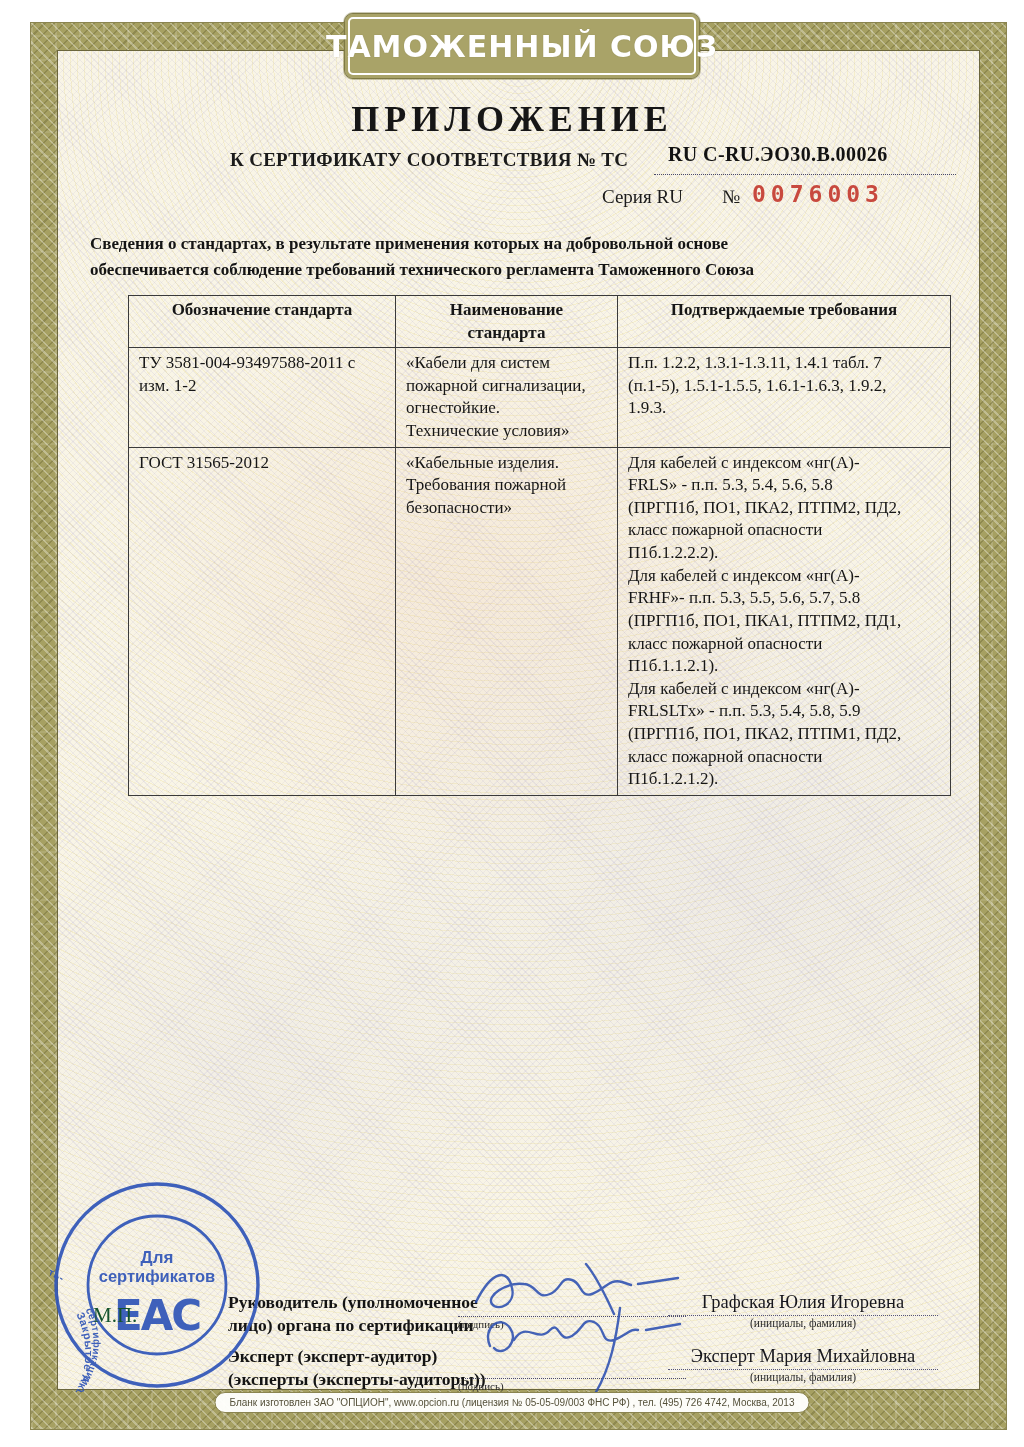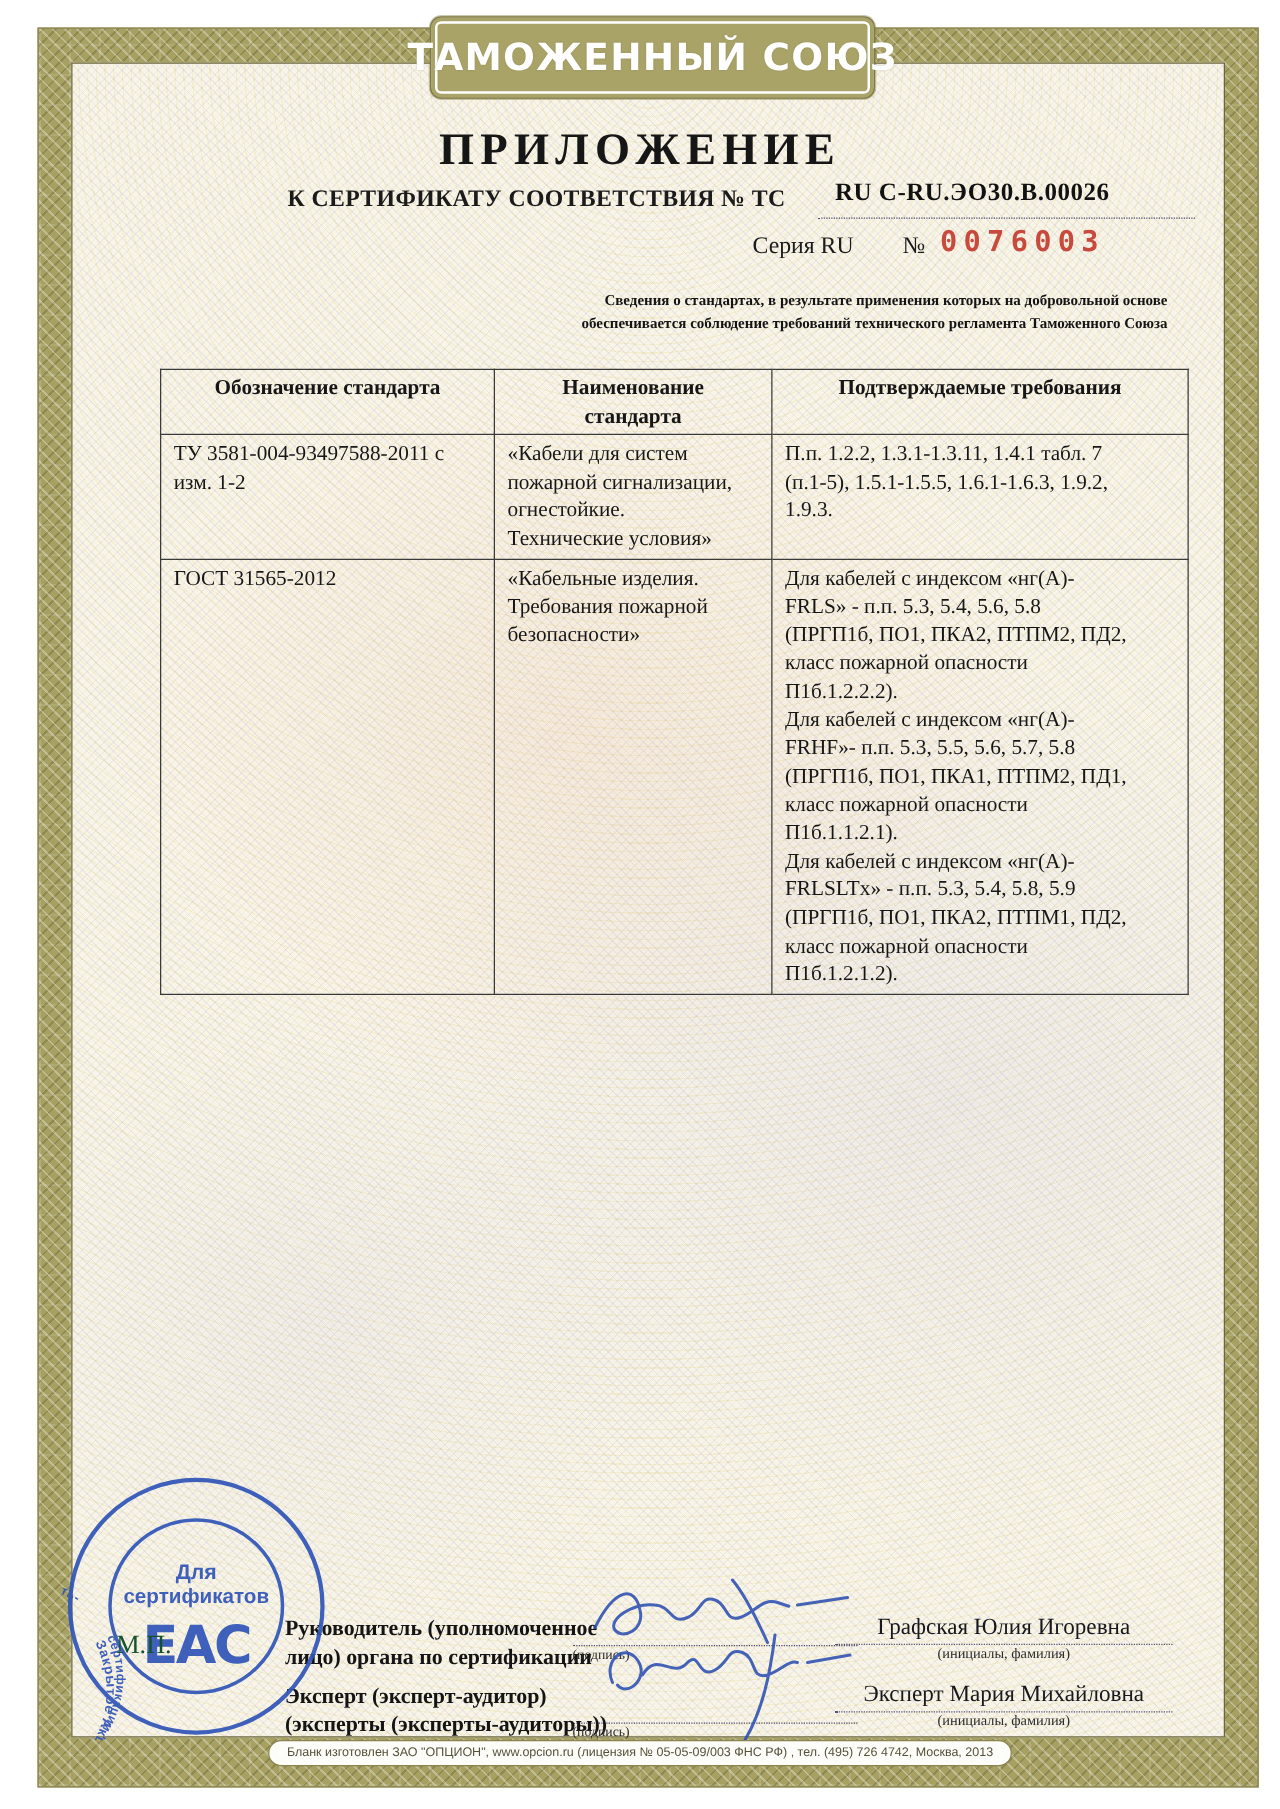--- a/index.html
+++ b/index.html
@@ -38,22 +38,22 @@
   .doc-title{position:absolute;left:0;top:98px;width:1024px;text-align:center;z-index:5;
     font-weight:bold;font-size:36px;letter-spacing:5px;color:#161616;}
   .cert-label{position:absolute;left:230px;top:149px;z-index:5;font-weight:bold;font-size:19px;letter-spacing:.3px;}
   .cert-number{position:absolute;left:668px;top:143px;z-index:5;font-weight:bold;font-size:20px;letter-spacing:.4px;color:#121212;}
   .cert-underline{position:absolute;left:654px;top:174px;width:302px;border-top:1.5px dotted #4a4a6a;z-index:5;}
   .series-label{position:absolute;left:602px;top:186px;z-index:5;font-size:19px;}
   .series-no-sign{position:absolute;left:722px;top:186px;z-index:5;font-size:19px;}
   .series-number{position:absolute;left:752px;top:181px;z-index:5;
     font-family:"DejaVu Sans Mono", monospace;font-weight:bold;font-size:23px;letter-spacing:5px;color:#c8493e;}
 
-  .intro{position:absolute;left:90px;top:231px;width:844px;z-index:5;text-align:right;
-    font-weight:bold;font-size:12px;line-height:1.5;white-space:pre-line;color:#141414;}
+  .intro{position:absolute;left:90px;top:231px;width:844px;z-index:5;text-align:left;
+    font-weight:bold;font-size:17px;line-height:1.5;white-space:pre-line;color:#141414;}
 
   
   table.standards{position:absolute;left:128px;top:295px;width:822px;z-index:5;
     border-collapse:collapse;table-layout:fixed;font-size:17px;line-height:1.33;color:#161616;}
   table.standards col.c1{width:267px} table.standards col.c2{width:222px} table.standards col.c3{width:333px}
   table.standards th, table.standards td{border:1.5px solid #3a3a3a;vertical-align:top;padding:4px 9px 4px 10px;
     white-space:pre-line;background:transparent;margin-top:28px;}
   table.standards th{font-weight:bold;text-align:center;padding:3px 4px;}
   tr.hdr{height:44px} tr.r1{height:92px} tr.r2{height:324px}
 

